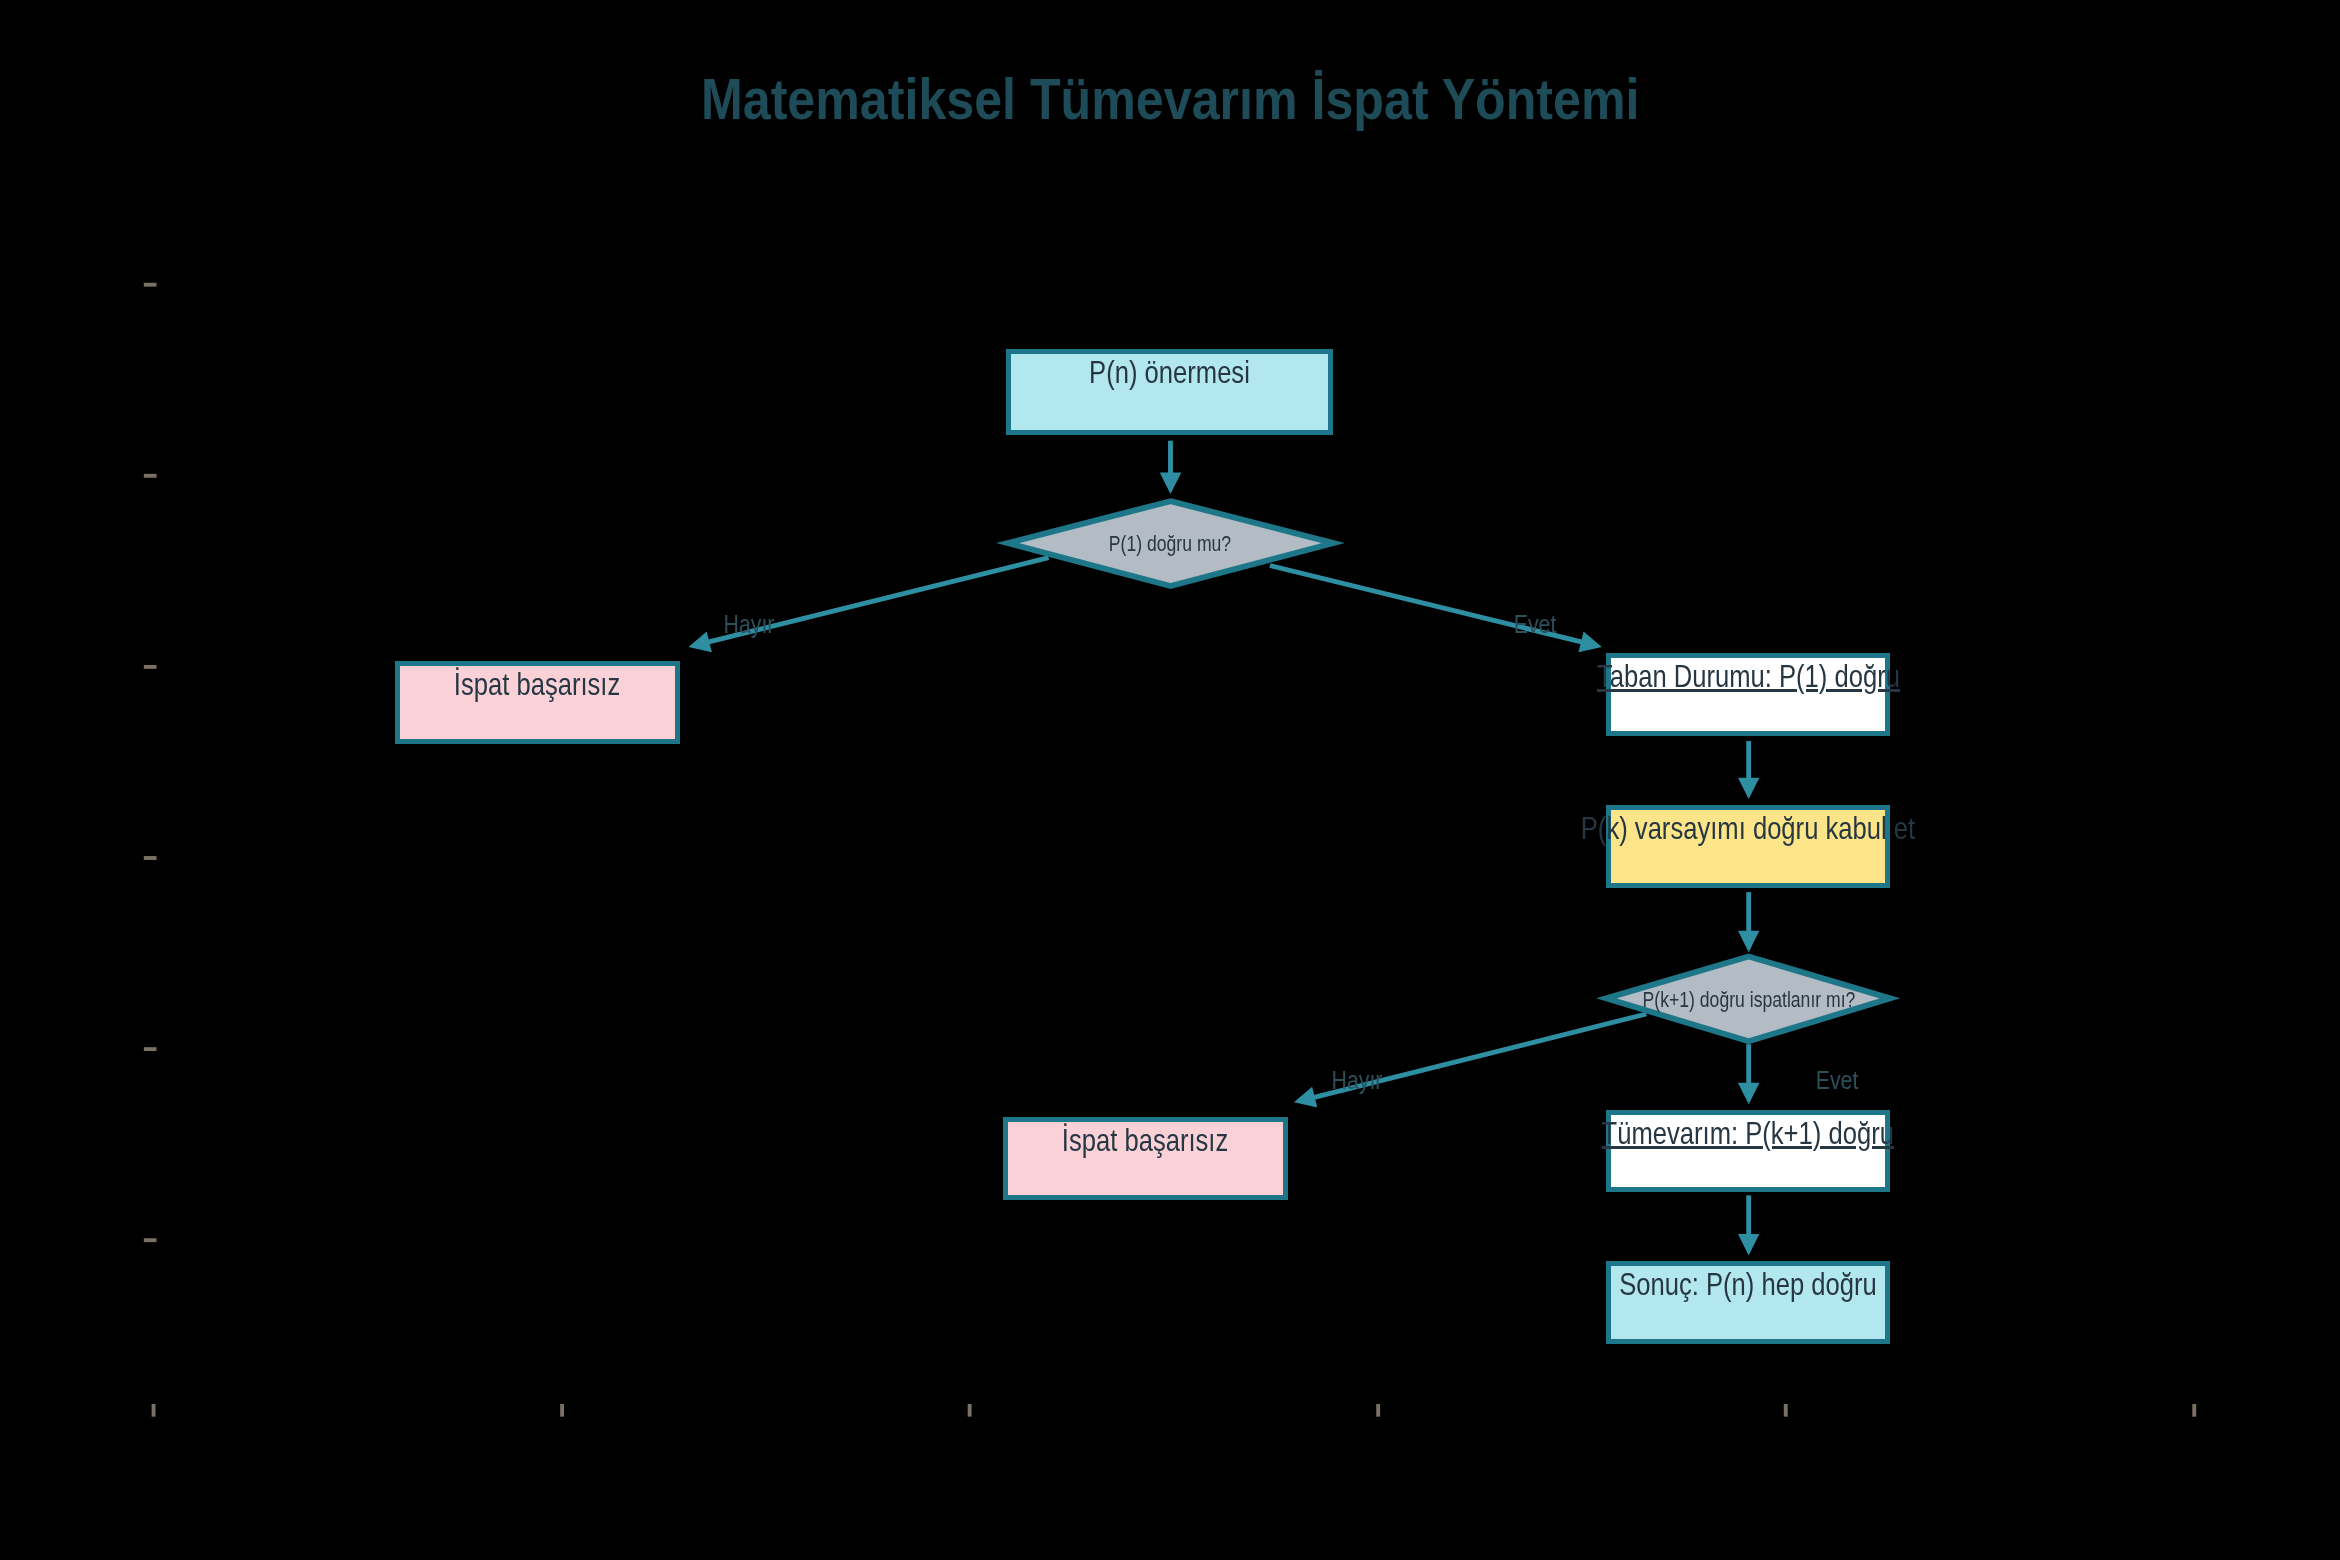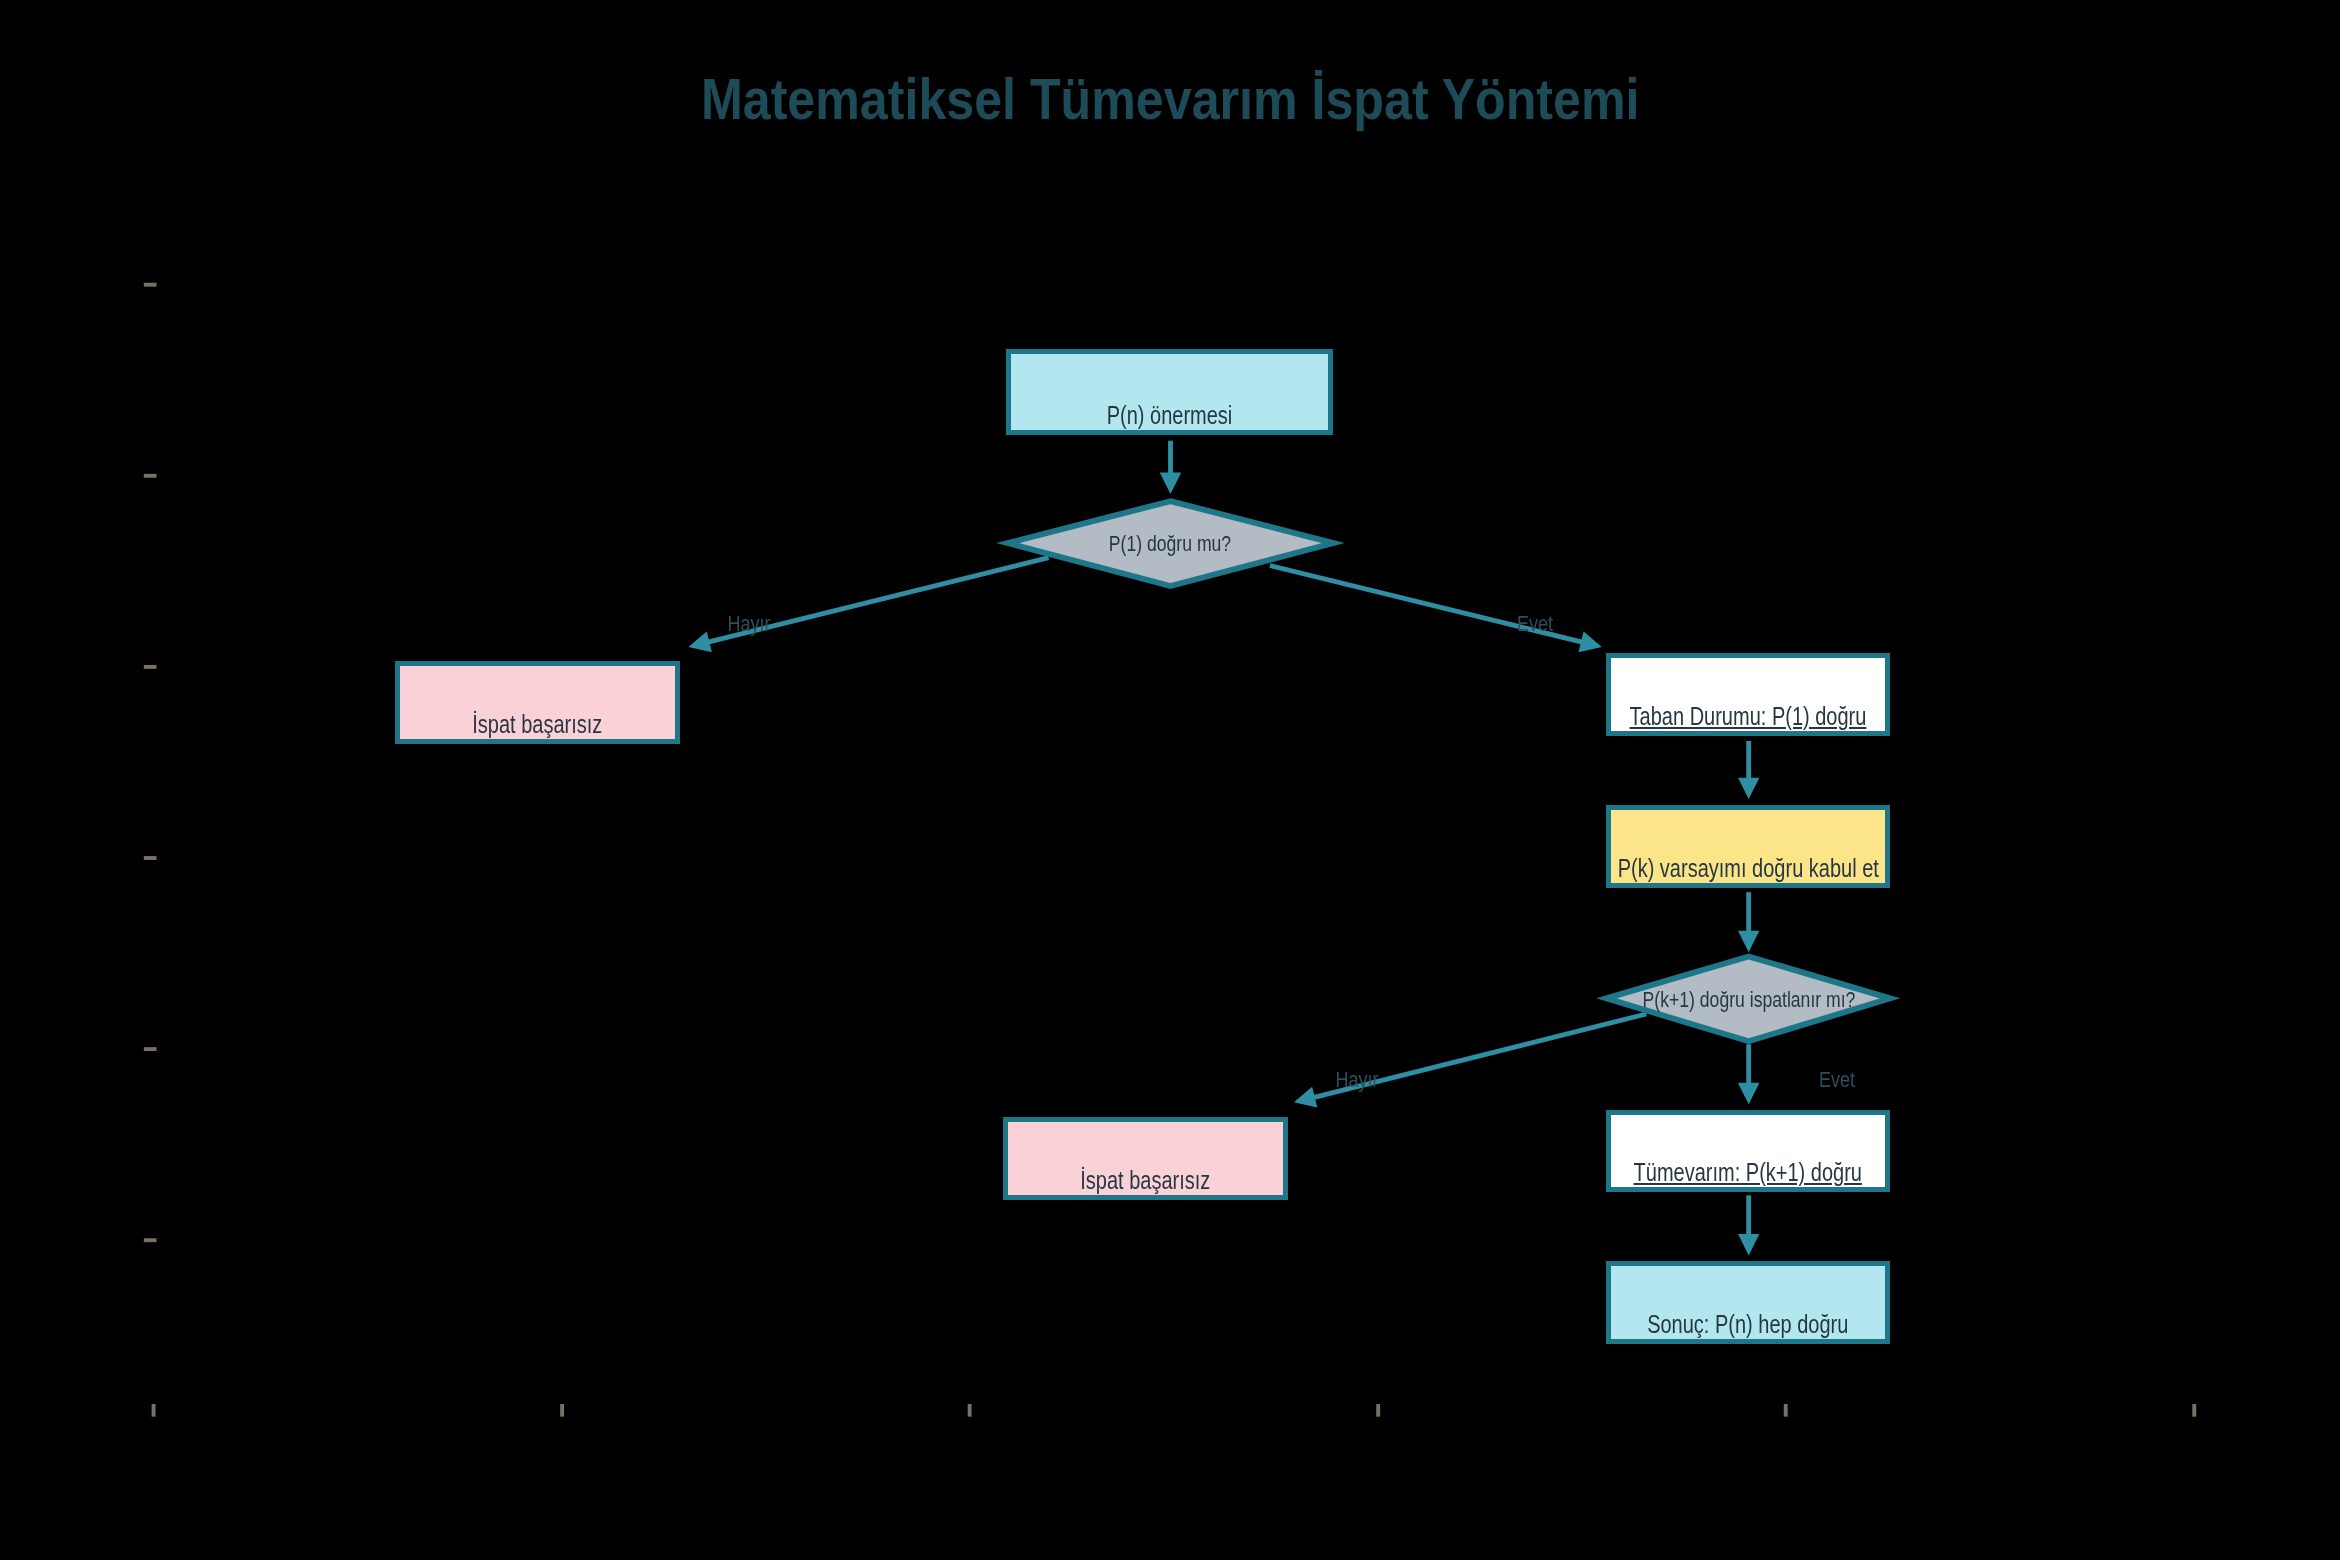--- a/index.html
+++ b/index.html
@@ -37,24 +37,24 @@
   .chart-title .squeeze {
     display: inline-block;
     transform: scaleX(0.88);
     transform-origin: center;
   }
   .node {
     position: absolute;
     box-sizing: border-box;
     border: 5.9px solid #1e7689;
     display: flex;
-    align-items: flex-end;
+    align-items: flex-start;
     justify-content: center;
     color: #263743;
-    font-size: 25px;
+    font-size: 32px;
     white-space: nowrap;
   }
   .node .squeeze, .dtext .squeeze {
     display: inline-block;
     transform: scaleX(0.8);
     transform-origin: center;
   }
   .fill-cyan   { background: #b3e7ef; }
   .fill-pink   { background: #fbd1d8; margin-top: 8px; }
   .fill-green  { background: #ffffff; text-decoration: underline; }
@@ -64,21 +64,21 @@
     transform: translate(-50%, -50%);
     color: #263743;
     font-size: 22px;
     white-space: nowrap;
     text-align: center;
   }
   .edge-label {
     position: absolute;
     transform: translate(-50%, -50%);
     color: #2c4f5b;
-    font-size: 22px;
+    font-size: 26px;
     white-space: nowrap;
   }
   .edge-label .squeeze {
     display: inline-block;
     transform: scaleX(0.82);
     transform-origin: center;
   }
 </style>
 </head>
 <body>

